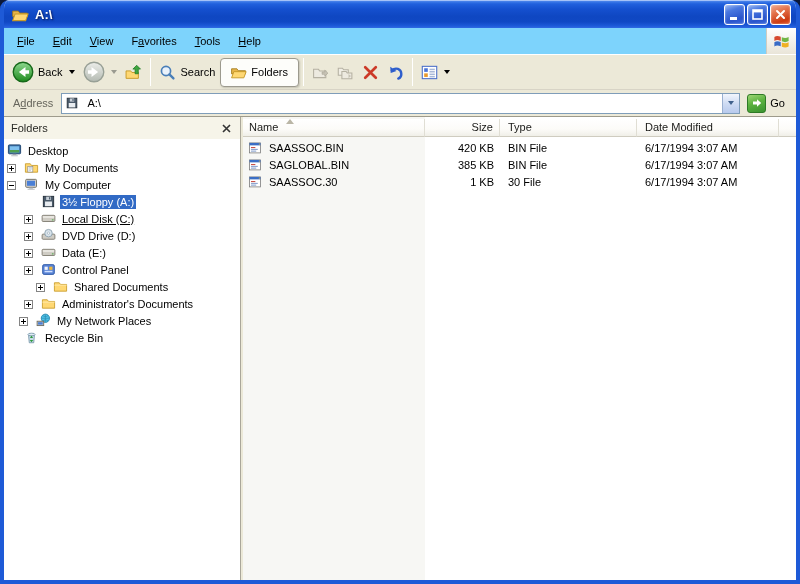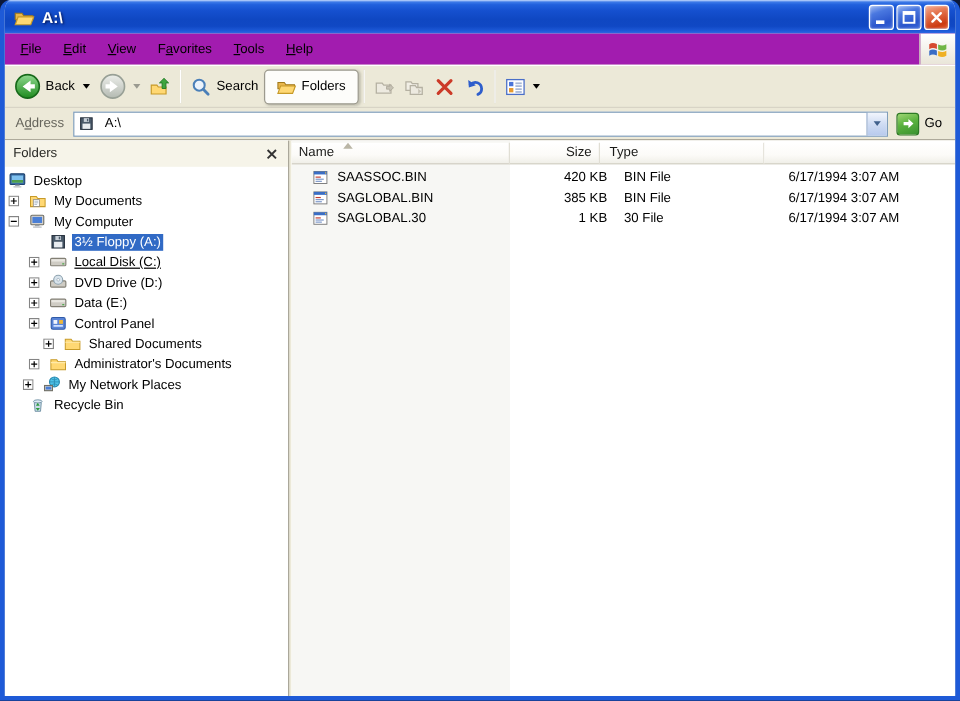--- a/index.html
+++ b/index.html
@@ -14,21 +14,21 @@
     box-shadow:inset 0 1px 0 rgba(180,205,250,.8); }
   .title-icon { width:19px; height:17px; margin-right:5px; flex:0 0 auto; }
   .title-text { color:#fff; font-weight:bold; font-size:13px; text-shadow:1px 1px 2px rgba(0,0,40,.75); }
   .tb-spacer { flex:1; }
   .win-btn { width:21px; height:21px; border-radius:3px; border:1px solid #fff; margin-left:2px;
              display:flex; align-items:center; justify-content:center;
              background:linear-gradient(160deg,#9db9f2 0%,#4a78e0 30%,#2a55cc 72%,#3a66d8 100%);
              box-shadow:inset 0 0 2px rgba(255,255,255,.6); }
   .win-btn.close { background:linear-gradient(160deg,#f2ac92 0%,#e4744e 35%,#cc3a12 78%,#e05a30 100%); }
   
-  .menubar { height:26px; flex:0 0 26px; background:#a21caf; display:flex; align-items:stretch;justify-content:space-between; }
+  .menubar { height:26px; flex:0 0 26px; background:#7dd3fc; display:flex; align-items:stretch;justify-content:space-between; }
   .menu-items { display:flex; align-items:center; padding-left:4px; flex:1; }
   .menu-item { padding:3px 9px; cursor:default; }
   .menu-item u { text-decoration:underline; }
   .logo-panel { width:30px; display:flex; align-items:center; justify-content:center;
                 background:linear-gradient(180deg,#ffffff,#e9e5d8); border-left:1px solid #d0ccc0; }
   
   .toolbar { height:36px; flex:0 0 36px; background:#ECE9D8; border-top:1px solid #fff;
              border-bottom:1px solid #d8d4c6; display:flex; align-items:center; padding:0 4px; }
   .tb-btn { display:flex; align-items:center; gap:4px; padding:3px 4px; border-radius:3px; white-space:nowrap; }
   .tb-btn .lbl { padding-right:1px; }
@@ -63,21 +63,21 @@
   .t-label.underlined { text-decoration:underline; }
   .splitter { width:3px; flex:0 0 3px; background:#ece9d8; border-left:1px solid #aaa79a; }
   .file-pane { flex:1; position:relative; background:#fff; overflow:hidden; }
   .name-shade { position:absolute; left:0; top:0; bottom:0; width:182px; background:#f7f7f4; }
   .list-header { position:absolute; top:2px; left:0; right:0; height:18px; display:flex; }
   .col-h { height:18px; line-height:17px; background:linear-gradient(180deg,#ffffff 0%,#fcfbf8 60%,#f0efe8 100%);
            border-right:1px solid #e0ded4; border-bottom:1px solid #cfccc0; color:#1a1a18; display:flex; align-items:flex-start; }
   .col-h.filler { flex:1; border-right:none; }
   .sort-asc { width:0; height:0; border-left:4px solid transparent; border-right:4px solid transparent;
               border-bottom:5px solid #bab6a6; margin-left:8px; }
-  .list-rows { position:absolute; top:22px; left:12px; right:0; }
+  .list-rows { position:absolute; top:22px; left:0; right:0; }
   .file-row { height:17px; display:flex; align-items:center; }
   .cell { display:flex; align-items:center; height:17px; overflow:hidden; }
   .f-icon { width:14px; height:14px; flex:0 0 14px; margin:0 7px 0 5px; }
   .w-name { width:182px; flex:0 0 182px; }
   .w-size { width:75px; flex:0 0 75px; justify-content:flex-end; padding-right:6px; }
   .w-type { width:137px; flex:0 0 137px; padding-left:8px; }
   .w-date { width:142px; flex:0 0 142px; padding-left:8px; }
   .col-h.w-name { padding-left:6px; }
 </style>
 </head>
@@ -428,20 +428,23 @@
       <div class="list-header" id="list-header">
           <div class="col-h w-name">
             <span>Name</span>
             <span class="sort-asc"></span>
           </div>
           <div class="col-h w-size" style="justify-content: flex-end;">
             <span>Size</span>
           </div>
           <div class="col-h w-type">
             <span>Type</span>
+          </div>
+          <div class="col-h w-date">
+            <span>Date Modified</span>
           </div>
           <div class="col-h filler"></div>
         </div>
       <div class="list-rows" id="list-rows">
           <div class="file-row">
             <div class="cell w-name">
               <span class="f-icon"><svg width="14" height="14" viewBox="0 0 16 16">
                   <rect x="1.8" y="2.2" width="12.4" height="11.4" fill="#fff" stroke="#7A7A7A" stroke-width="0.9"></rect>
                   <rect x="1.8" y="2.2" width="12.4" height="2.8" fill="#3A6EC5"></rect>
                   <rect x="12.4" y="3" width="1.1" height="1.1" fill="#F2C23A"></rect>
@@ -474,21 +477,21 @@
           <div class="file-row">
             <div class="cell w-name">
               <span class="f-icon"><svg width="14" height="14" viewBox="0 0 16 16">
                   <rect x="1.8" y="2.2" width="12.4" height="11.4" fill="#fff" stroke="#7A7A7A" stroke-width="0.9"></rect>
                   <rect x="1.8" y="2.2" width="12.4" height="2.8" fill="#3A6EC5"></rect>
                   <rect x="12.4" y="3" width="1.1" height="1.1" fill="#F2C23A"></rect>
                   <rect x="3.4" y="7" width="5" height="1.1" fill="#C23A2E"></rect>
                   <rect x="3.4" y="9" width="7.8" height="1.1" fill="#7A96C8"></rect>
                   <rect x="3.4" y="11" width="6" height="1.1" fill="#7A96C8"></rect>
                 </svg></span>
-              <span>SAGLOBAL.30</span>
+              <span>SAASSOC.30</span>
             </div>
             <div class="cell w-size">1 KB</div>
             <div class="cell w-type">30 File</div>
             <div class="cell w-date">6/17/1994 3:07 AM</div>
           </div>
         </div>
     </div>
   </div>
 
 </div>

